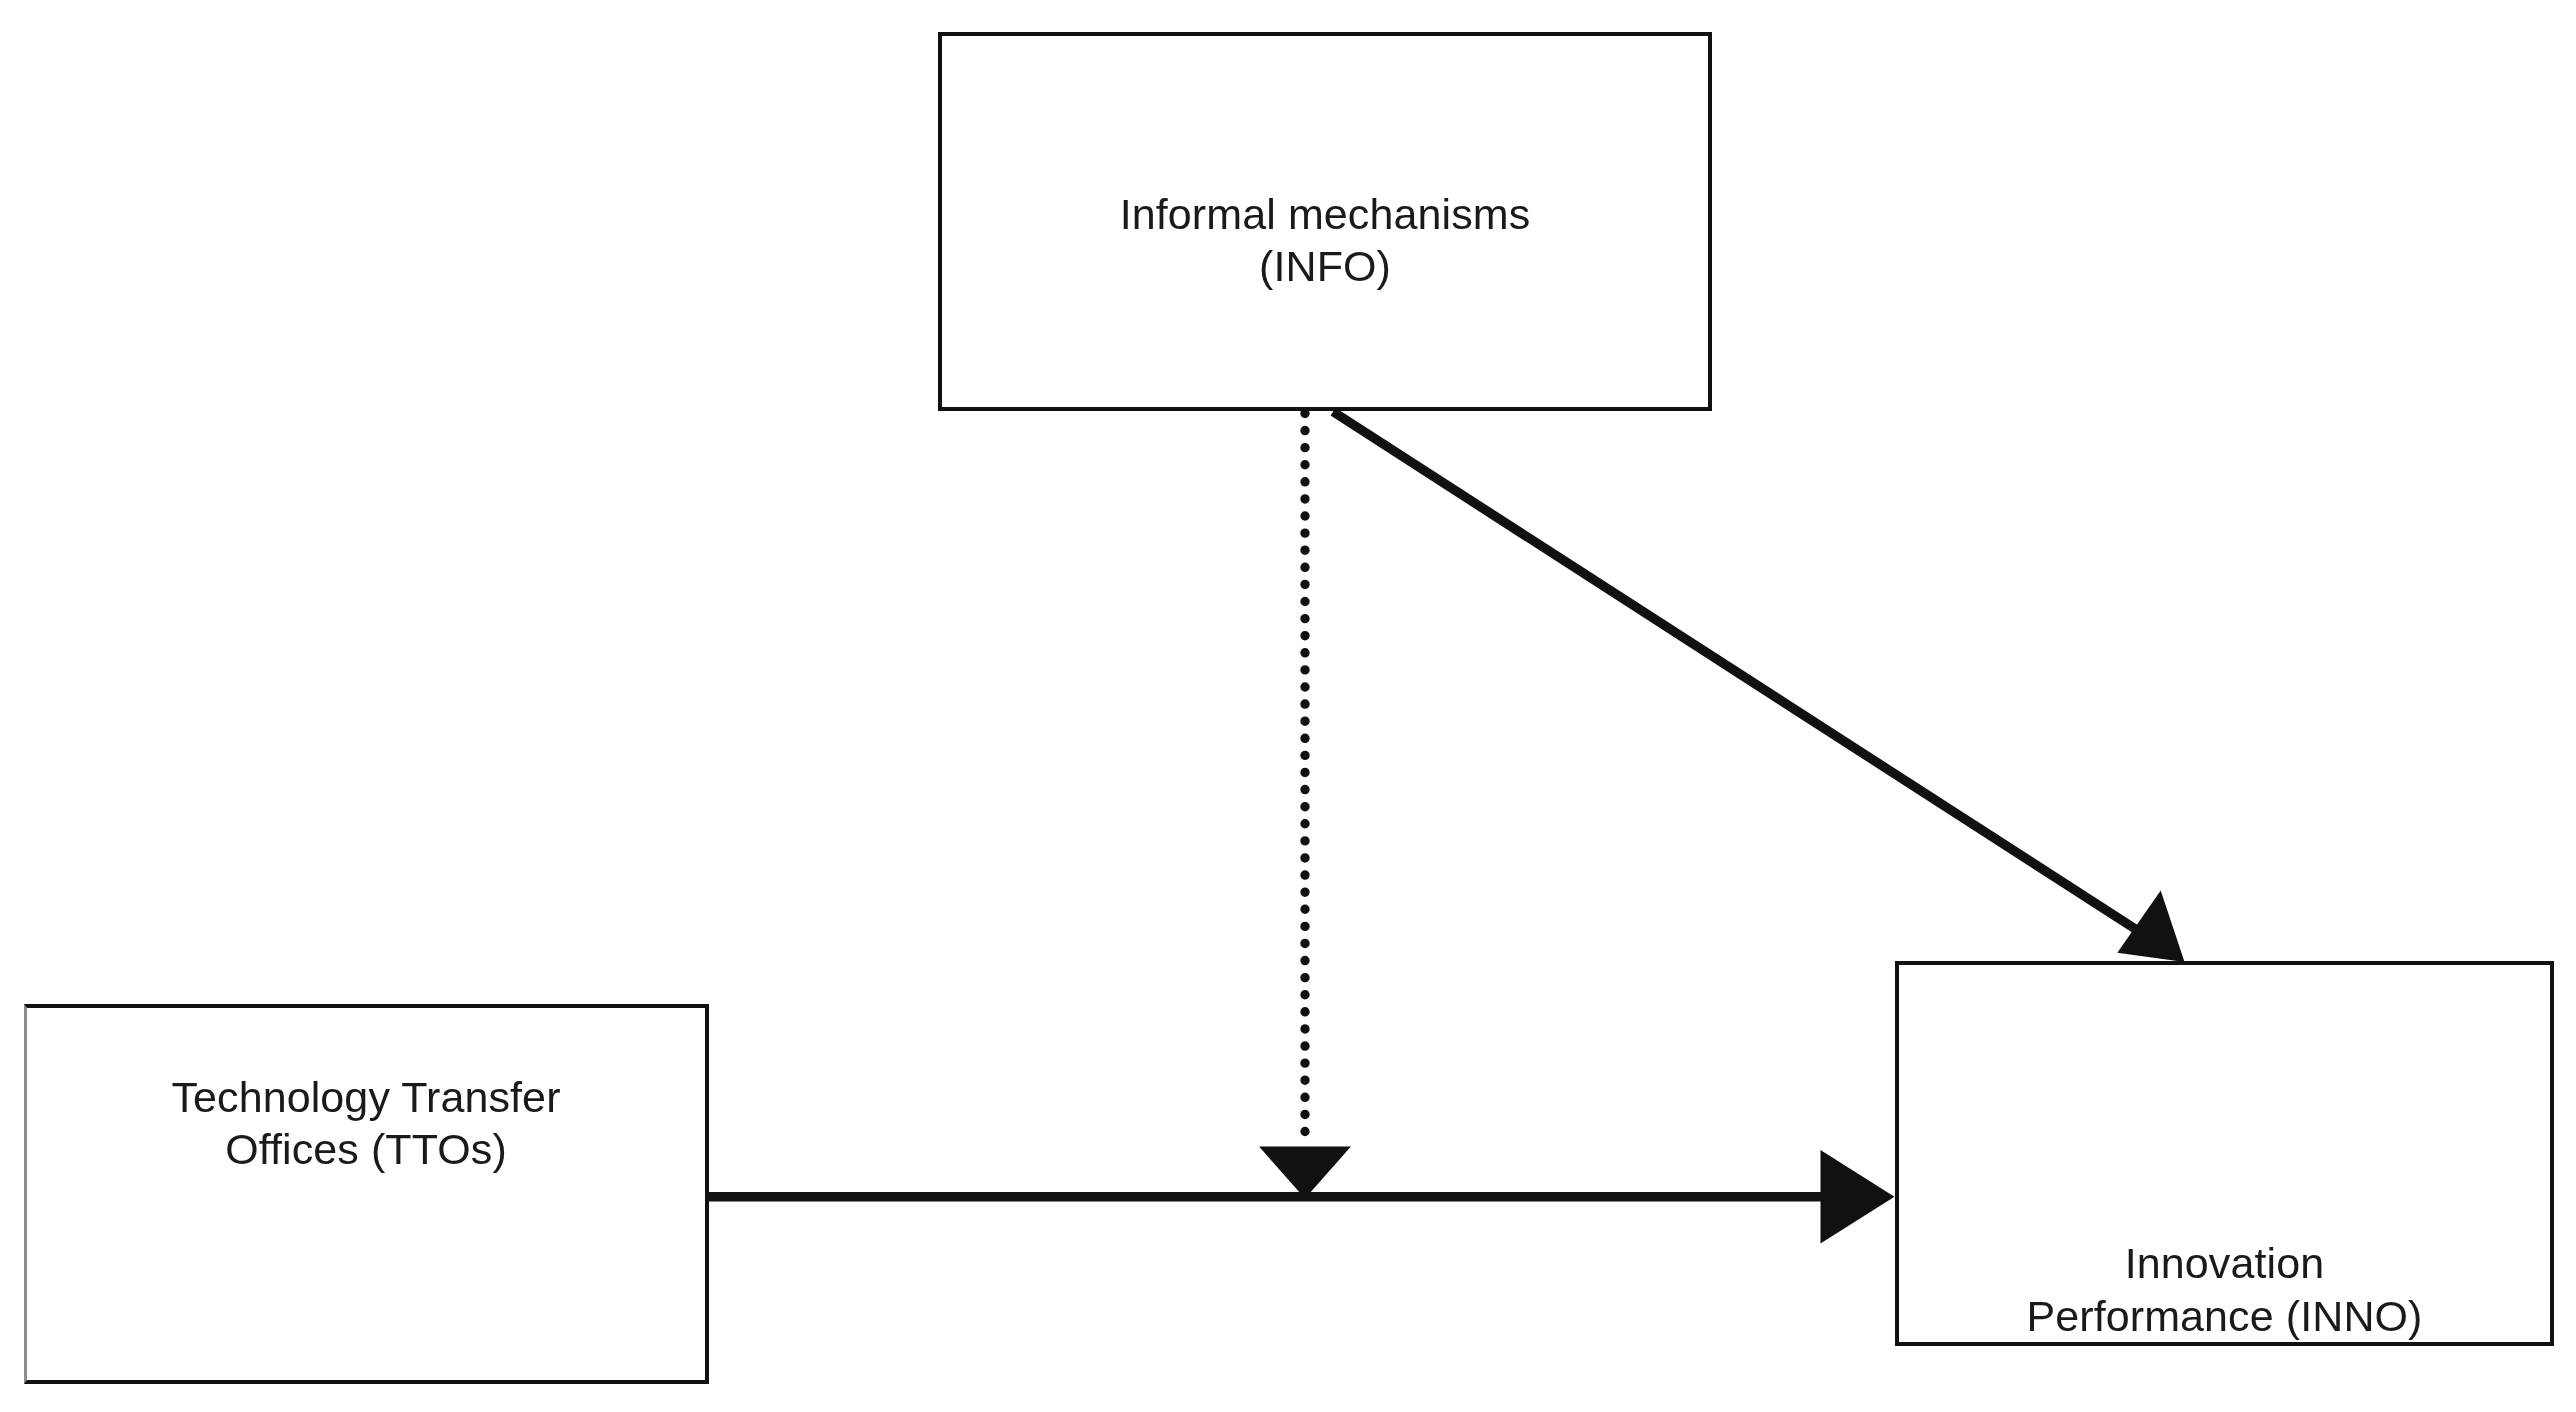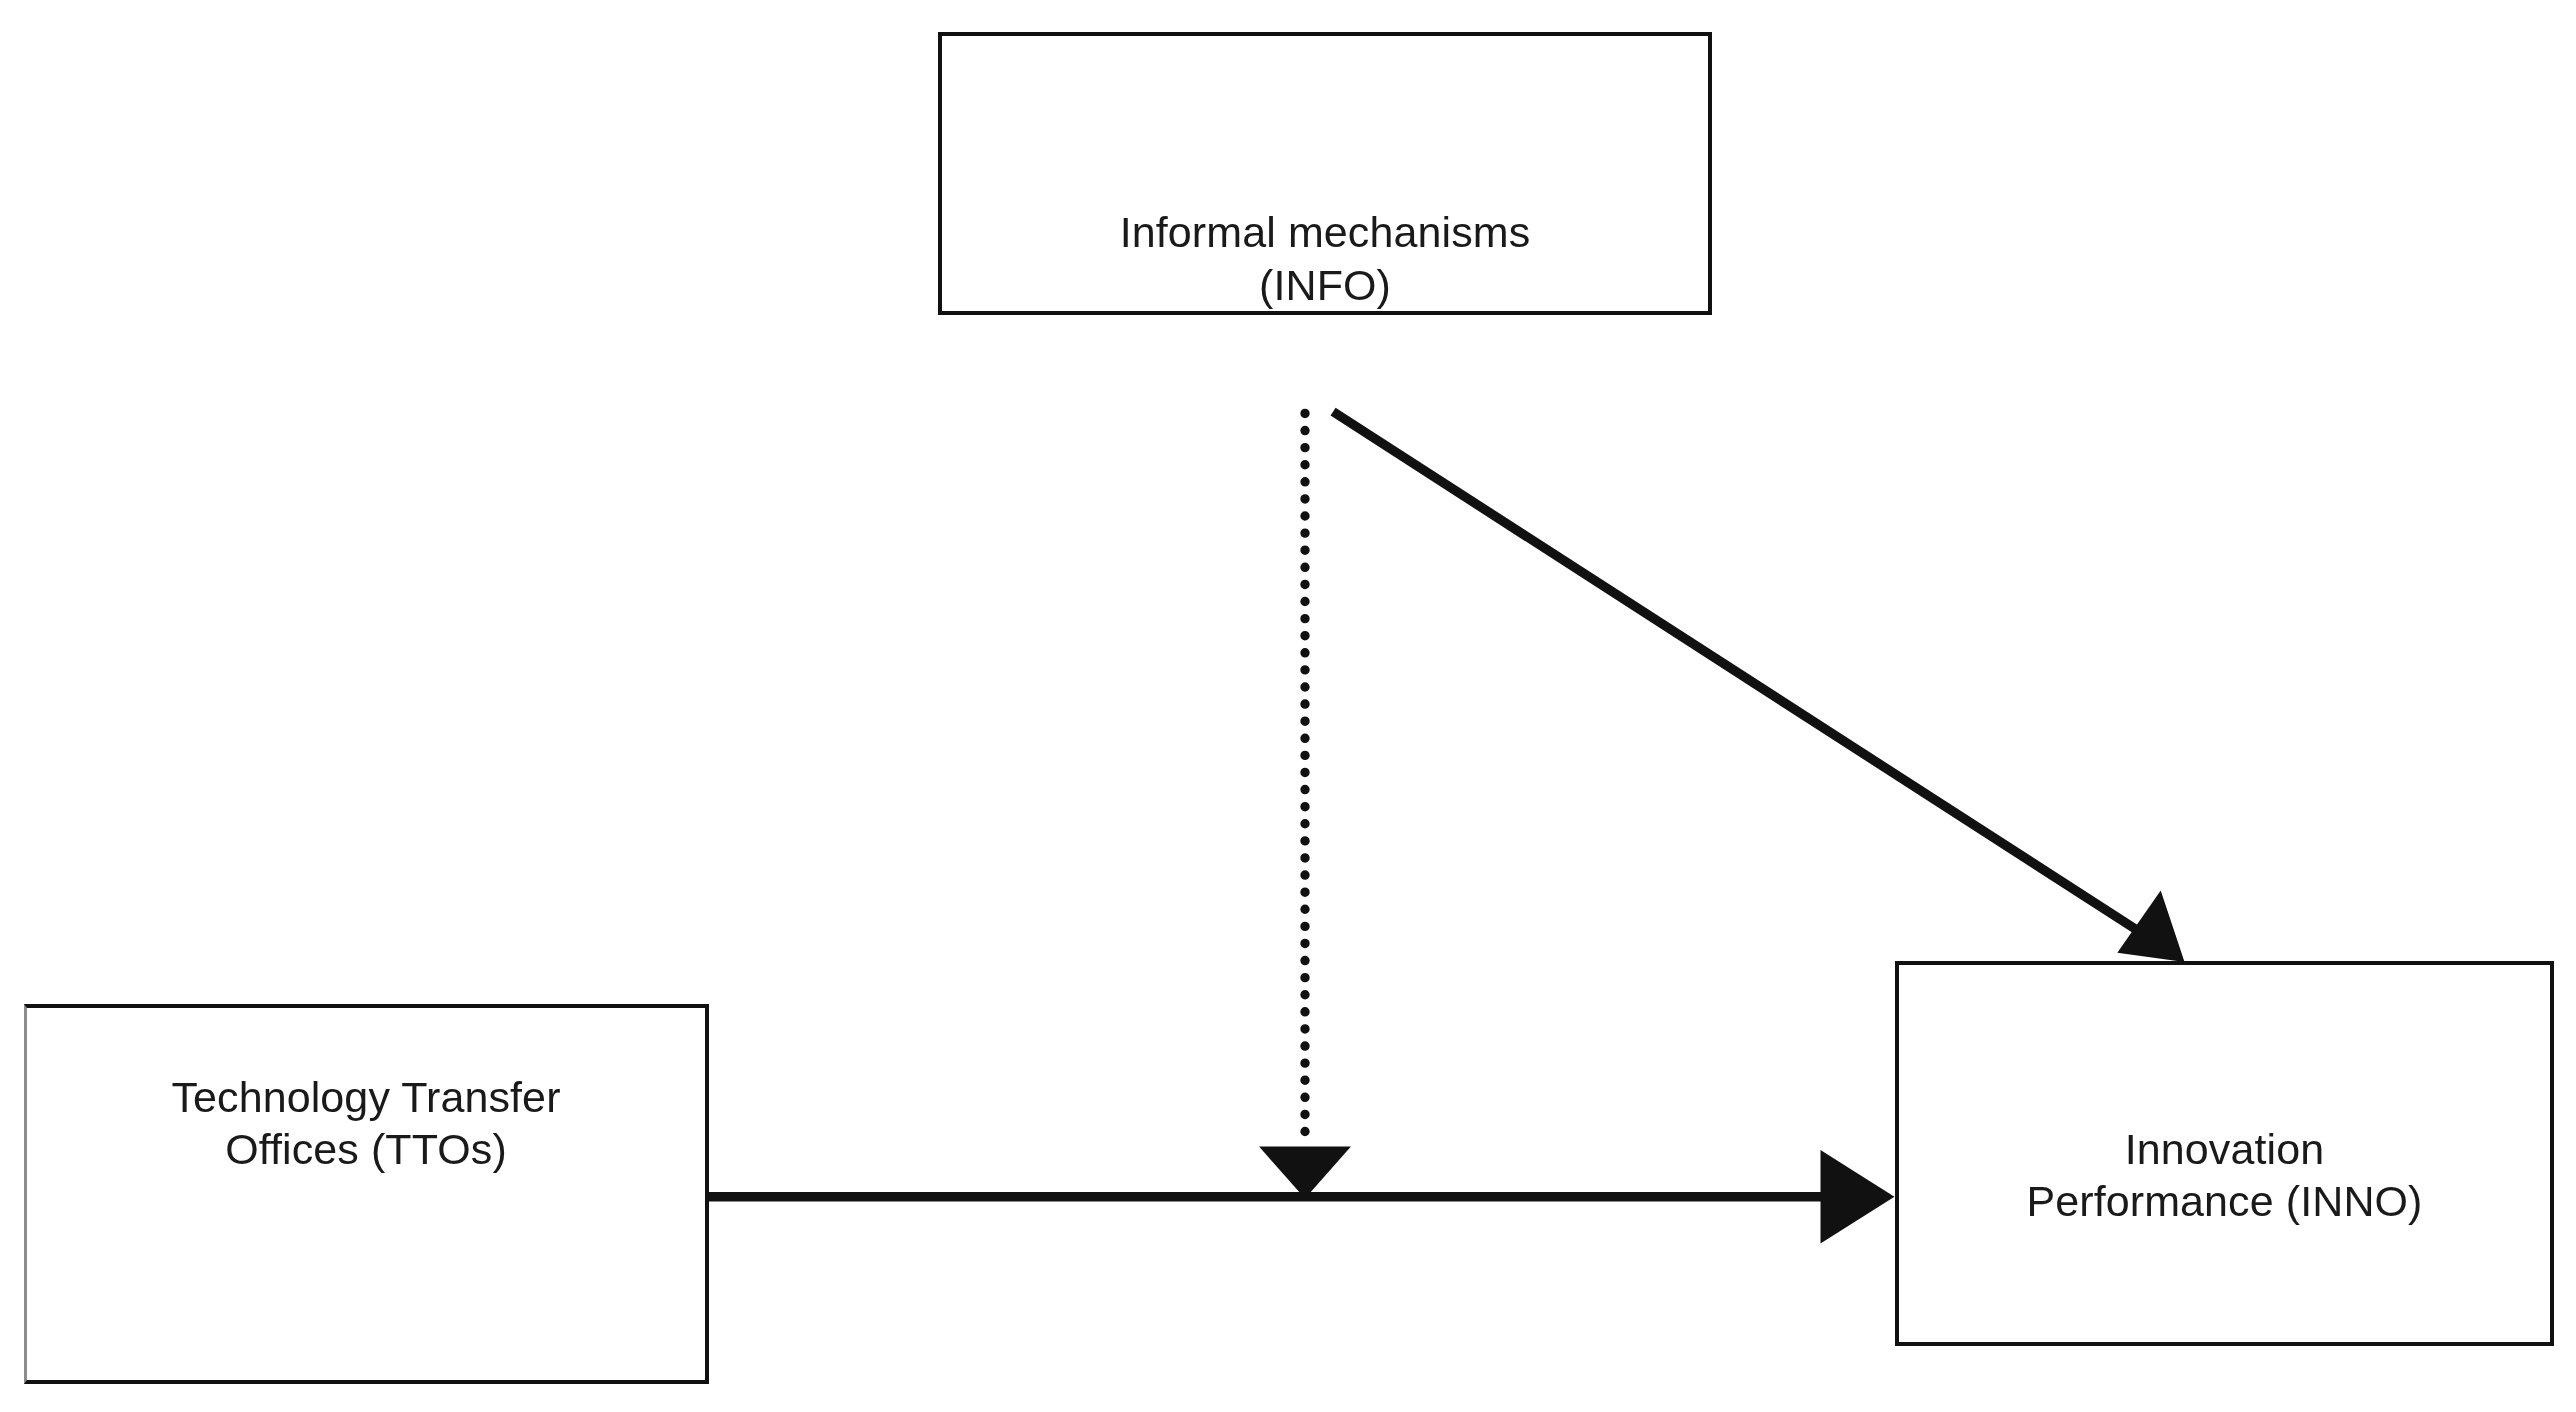--- a/index.html
+++ b/index.html
@@ -32,22 +32,22 @@
     line-height: 1.22;
     letter-spacing: 0.1px;
     white-space: pre-line;
   }
 
   
   #box-info {
     left: 938px;
     top: 32px;
     width: 774px;
-    height: 283px;
-    justify-content: flex-end;
+    height: 379px;
+    justify-content: center;
     padding-top: 37px;
   }
 
   
   #box-tto {
     left: 24px;
     top: 1004px;
     width: 685px;
     height: 380px;
     justify-content: flex-start;
@@ -55,21 +55,21 @@
     border-left-color: #8d8d8d;
     border-left-width: 3.4px;
   }
 
   
   #box-inno {
     left: 1895px;
     top: 961px;
     width: 659px;
     height: 385px;
-    justify-content: center;
+    justify-content: flex-end;
     padding-top: 43px;
   }
 
   
   #connectors {
     position: absolute;
     left: 0;
     top: 0;
     width: 2576px;
     height: 1412px;

